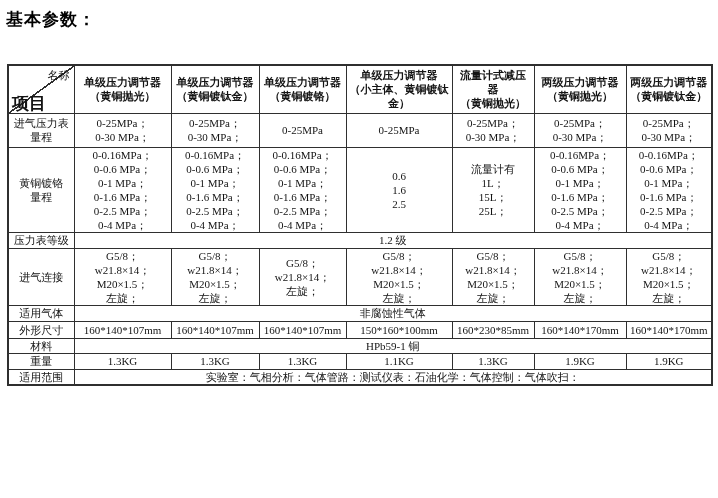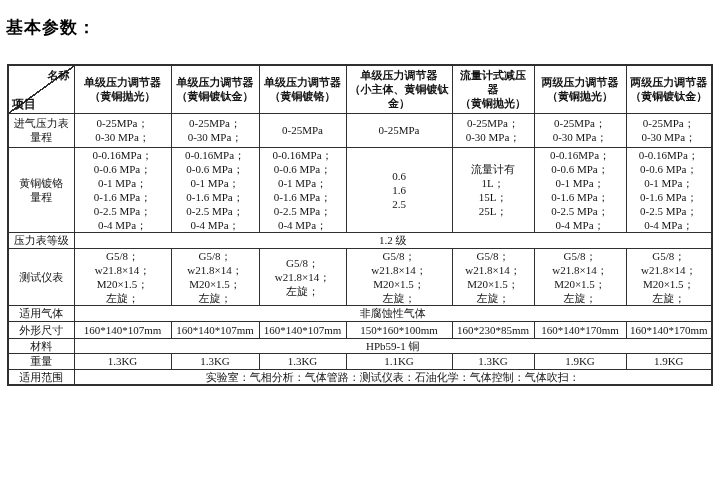--- a/index.html
+++ b/index.html
@@ -2,21 +2,21 @@
 <html><head>
 <meta charset="utf-8">
 <style>
   html,body{margin:0;padding:0;}
   body{
     width:718px;height:498px;overflow:hidden;background:#ffffff;
     font-family:"Liberation Serif","DejaVu Serif",serif;color:#111;
     position:relative;
   }
   .page-title{
-    position:absolute;left:6px;top:16px;
+    position:absolute;left:6px;top:8px;
     font-size:17px;font-weight:bold;letter-spacing:1px;color:#000;
   }
   table.spec{
     position:absolute;left:7px;top:64px;
     border-collapse:collapse;table-layout:fixed;width:704px;
     border:2px solid #2f2f2f;
   }
   table.spec td{
     border:1px solid #2f2f2f;
     padding:0 2px;
@@ -27,22 +27,22 @@
   }
   td.hd{font-weight:bold;line-height:13px;}
   td.rowlabel{line-height:13px;}
   
   td.corner{
     position:relative;padding:0;
     background:linear-gradient(to bottom right,
       transparent calc(50% - 0.8px), #2f2f2f calc(50% - 0.8px),
       #2f2f2f calc(50% + 0.8px), transparent calc(50% + 0.8px));
   }
-  td.corner .c-name{position:absolute;top:2px;right:4px;font-size:11px;font-weight:bold;}
-  td.corner .c-item{position:absolute;bottom:2px;left:3px;font-size:12px;font-weight:bold;}
+  td.corner .c-name{position:absolute;top:2px;right:4px;font-size:11px;font-weight:normal;}
+  td.corner .c-item{position:absolute;bottom:2px;left:3px;font-size:17px;font-weight:bold;}
 </style>
 </head>
 <body>
 
 <div class="page-title">基本参数：</div>
 
 <table class="spec">
   <colgroup>
     <col style="width:66px">
       <col style="width:97px">
@@ -136,21 +136,21 @@
 0-2.5 MPa；
 0-4 MPa；</td>
   </tr>
 
   <tr style="height:16px">
     <td class="rowlabel">压力表等级</td>
     <td colspan="7">1.2 级</td>
   </tr>
 
   <tr style="height:56px">
-    <td class="rowlabel">测试仪表</td>
+    <td class="rowlabel">进气连接</td>
     <td>G5/8；
 w21.8×14；
 M20×1.5；
 左旋；</td>
     <td>G5/8；
 w21.8×14；
 M20×1.5；
 左旋；</td>
     <td>G5/8；
 w21.8×14；

